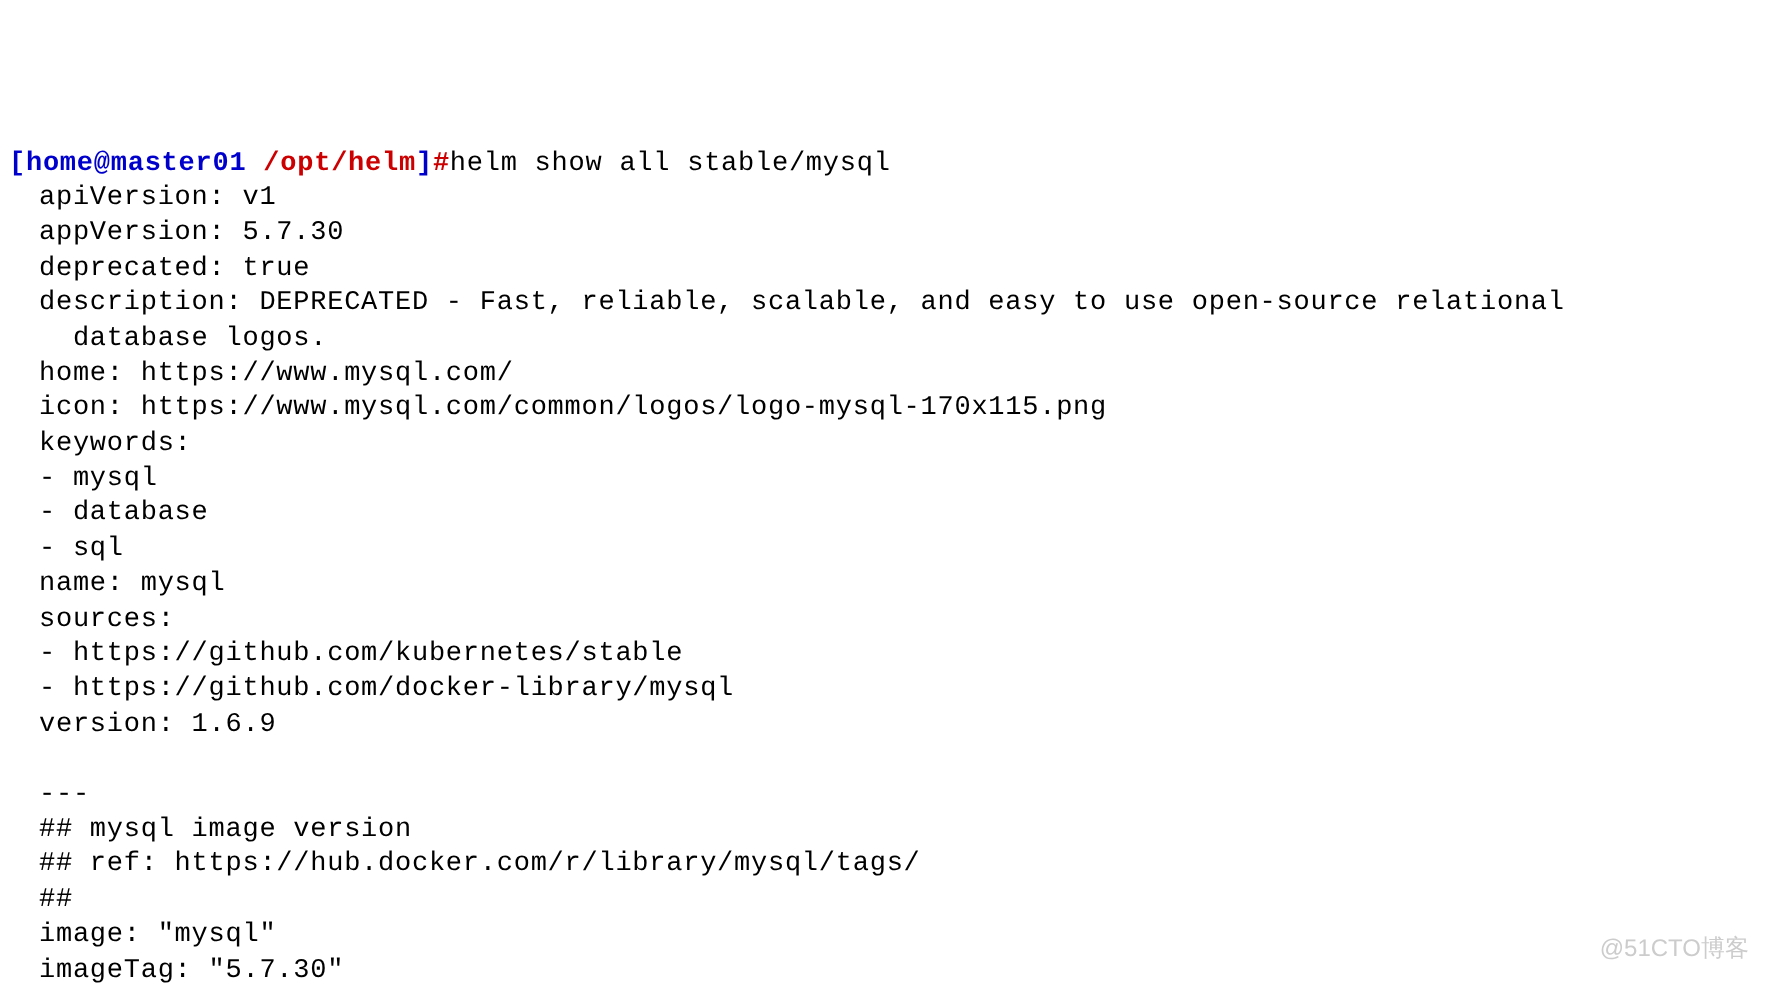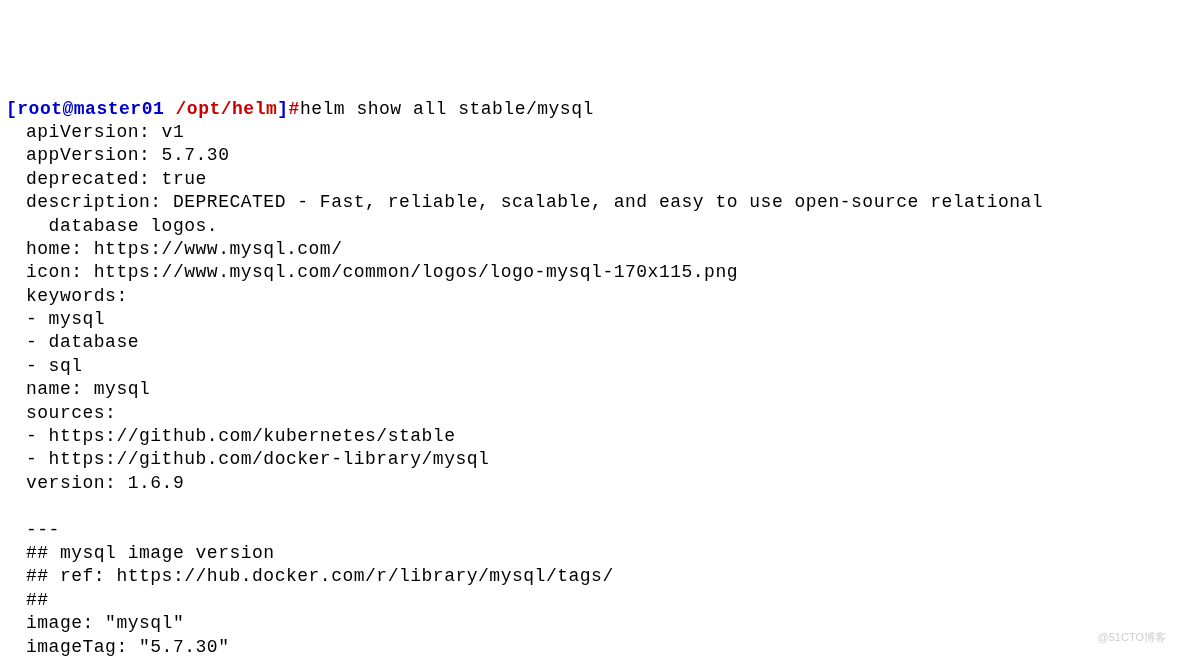--- a/index.html
+++ b/index.html
@@ -37,32 +37,32 @@
       color: #000000;
     }
     .output {
       color: #000000;
       margin-left: 20px;
     }
     .watermark {
       position: fixed;
       bottom: 18px;
       right: 18px;
-      font-size: 11px;
+      font-size: 16px;
       color: #cccccc;
       font-family: Arial, sans-serif;
       letter-spacing: normal;
     }
   </style>
 </head>
 <body>
 
 
 
-<div class="terminal"><span class="prompt-user">[</span><span class="prompt-user">root@master01</span><span class="prompt-user"> </span><span class="prompt-path">/opt/helm</span><span class="prompt-user">]</span><span class="prompt-hash">#</span><span class="cmd">helm show all stable/mysql</span>
+<div class="terminal"><span class="prompt-user">[</span><span class="prompt-user">home@master01</span><span class="prompt-user"> </span><span class="prompt-path">/opt/helm</span><span class="prompt-user">]</span><span class="prompt-hash">#</span><span class="cmd">helm show all stable/mysql</span>
 <span class="output">apiVersion: v1</span>
 <span class="output">appVersion: 5.7.30</span>
 <span class="output">deprecated: true</span>
 <span class="output">description: DEPRECATED - Fast, reliable, scalable, and easy to use open-source relational</span>
 <span class="output">  database logos.</span>
 <span class="output">home: https://www.mysql.com/</span>
 <span class="output">icon: https://www.mysql.com/common/logos/logo-mysql-170x115.png</span>
 <span class="output">keywords:</span>
 <span class="output">- mysql</span>
 <span class="output">- database</span>

